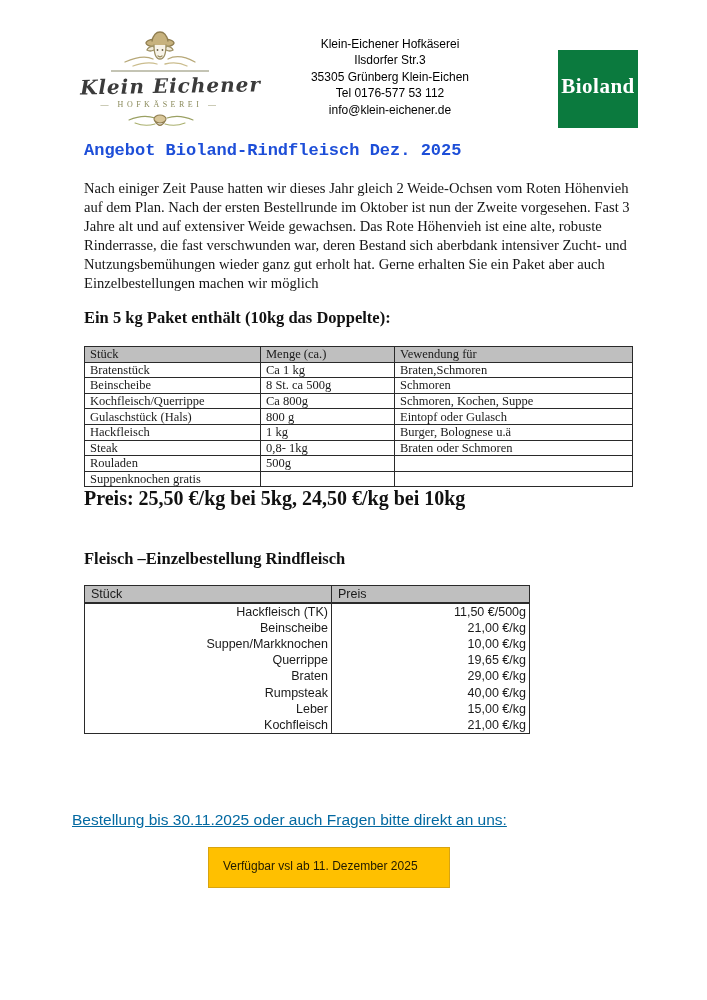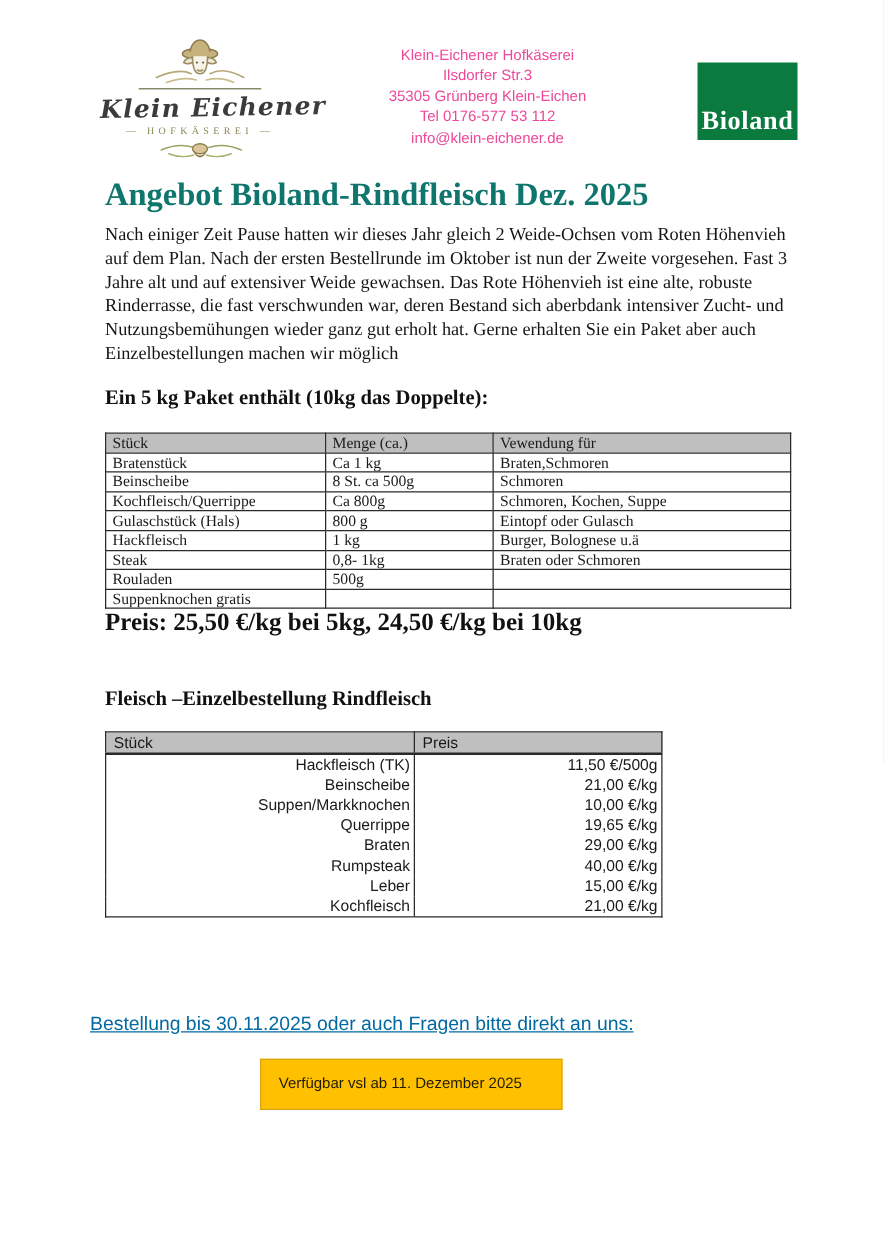--- a/index.html
+++ b/index.html
@@ -29,38 +29,38 @@
   .logo-sub{
     font-family:"Liberation Serif", serif;
     font-size:8px;letter-spacing:3.5px;
     color:#8a8a5a;margin-top:2px;white-space:nowrap;
   }
   .logo-acorn{display:block;margin:1px auto 0;}
   .contact-block{
     position:absolute;left:280px;top:36px;width:220px;
     text-align:center;
     font-family:"Liberation Sans", sans-serif;
-    font-size:12px;line-height:16.4px;color:#ec4899;
+    font-size:12px;line-height:16.4px;color:#000000;
   }
   .bioland-box{
     position:absolute;left:558px;top:50px;
-    width:80px;height:62px;
+    width:80px;height:78px;
     background:var(--bioland-green,#0b7a3e);
-    display:flex;align-items:flex-end;justify-content:center;
+    display:flex;align-items:center;justify-content:center;
   }
   .bioland-label{
     font-family:"Liberation Serif", serif;
     font-weight:bold;font-size:21px;color:#ffffff;
     line-height:1;padding-bottom:5px;letter-spacing:0.5px;
   }
   
   .doc-title{
     position:absolute;left:84px;top:141px;width:560px;
-    font-family:Liberation Serif, serif;
-    font-weight:bold;font-size:26px;color:#0f766e;
+    font-family:Liberation Mono, monospace;
+    font-weight:bold;font-size:17px;color:#1d4ed8;
   }
   .intro{
     position:absolute;left:84px;top:179px;width:549px;
     font-size:14.6px;line-height:18.9px;color:#151515;
   }
   .section-heading{
     position:absolute;left:84px;width:560px;
     font-weight:bold;font-size:16.5px;color:#111;
   }
   .h-paket{top:308px;}

